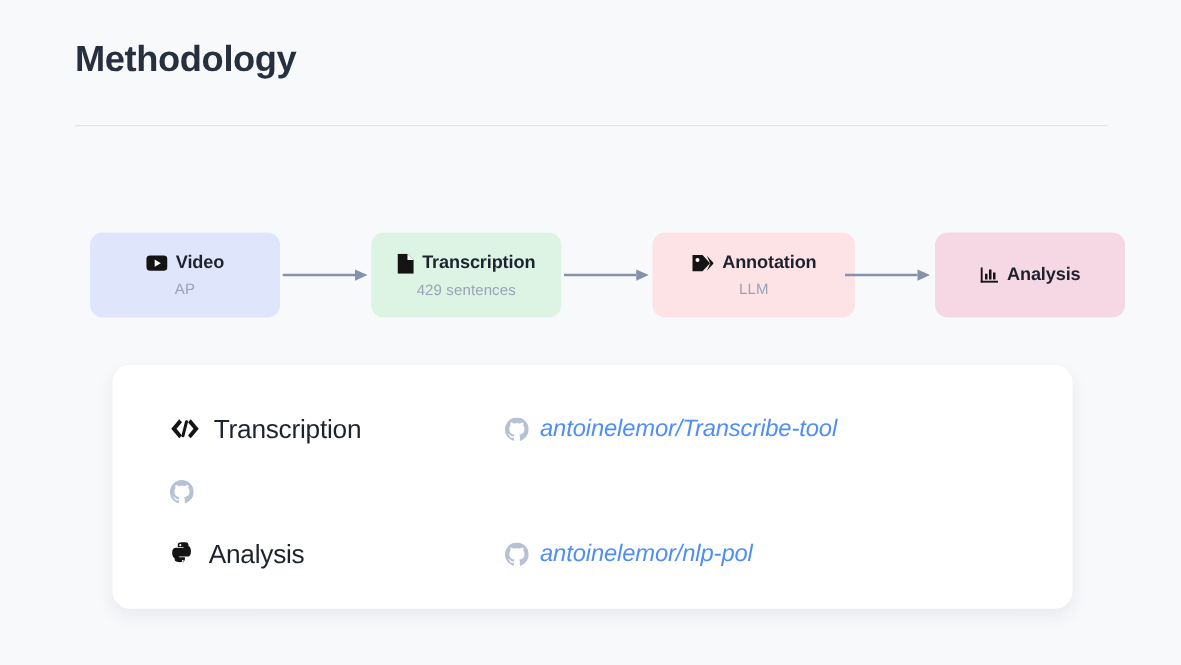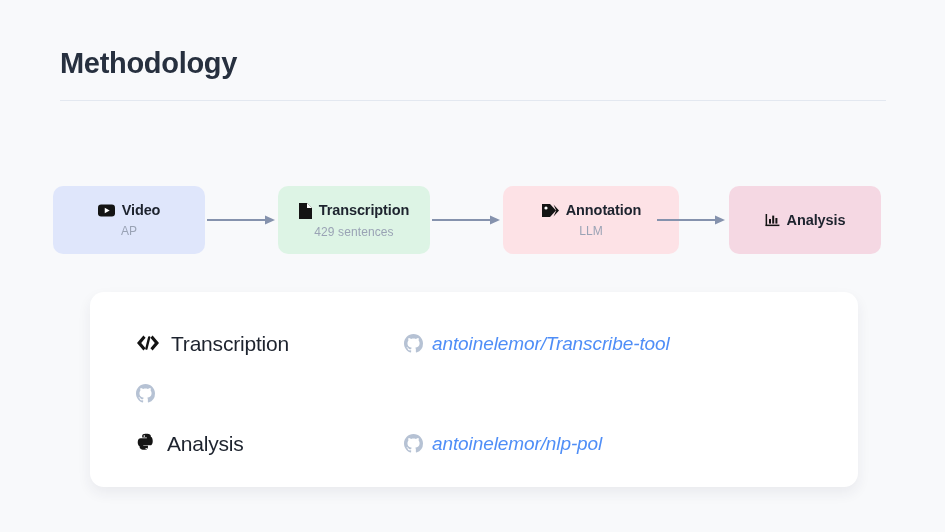--- a/index.html
+++ b/index.html
@@ -14,40 +14,40 @@
     font-family: "Liberation Sans", sans-serif;
     overflow: hidden;
     position: relative;
     color: #2b3445;
   }
 
   
   .page-title {
     position: absolute;
     left: 60px;
-    top: 48px;
+    top: 33px;
     font-size: 29px;
     font-weight: bold;
     letter-spacing: -0.3px;
     color: #27303f;
     line-height: 1.1;
   }
   .title-divider {
     position: absolute;
     left: 60px;
     top: 100px;
     width: 826px;
     height: 1px;
     background: #e3e8f0;
   }
 
   
   .flow {
     position: absolute;
-    left: 53px;
+    left: 72px;
     top: 186px;
     width: 828px;
     height: 68px;
   }
   .flow-box {
     position: absolute;
     top: 0;
     height: 68px;
     border-radius: 10px;
     display: flex;
@@ -71,21 +71,21 @@
   .flow-sub {
     margin-top: 7px;
     font-size: 12px;
     color: #9aa3b5;
     letter-spacing: 0.1px;
     line-height: 1;
   }
 
   .box-video       { left: 0px;   width: 152px; background: #dfe6fb; }
   .box-transcription{ left: 225px; width: 152px; background: #ddf4e5; }
-  .box-annotation  { left: 450px; width: 176px; background: #fde2e6; text-align: right; }
+  .box-annotation  { left: 450px; width: 162px; background: #fde2e6; text-align: right; }
   .box-analysis    { left: 676px; width: 152px; background: #f5d8e3; }
 
   .flow-arrow {
     position: absolute;
     top: 28px;
     height: 12px;
     width: 68px;
   }
   .arrow-1 { left: 154px; }
   .arrow-2 { left: 379px; }

